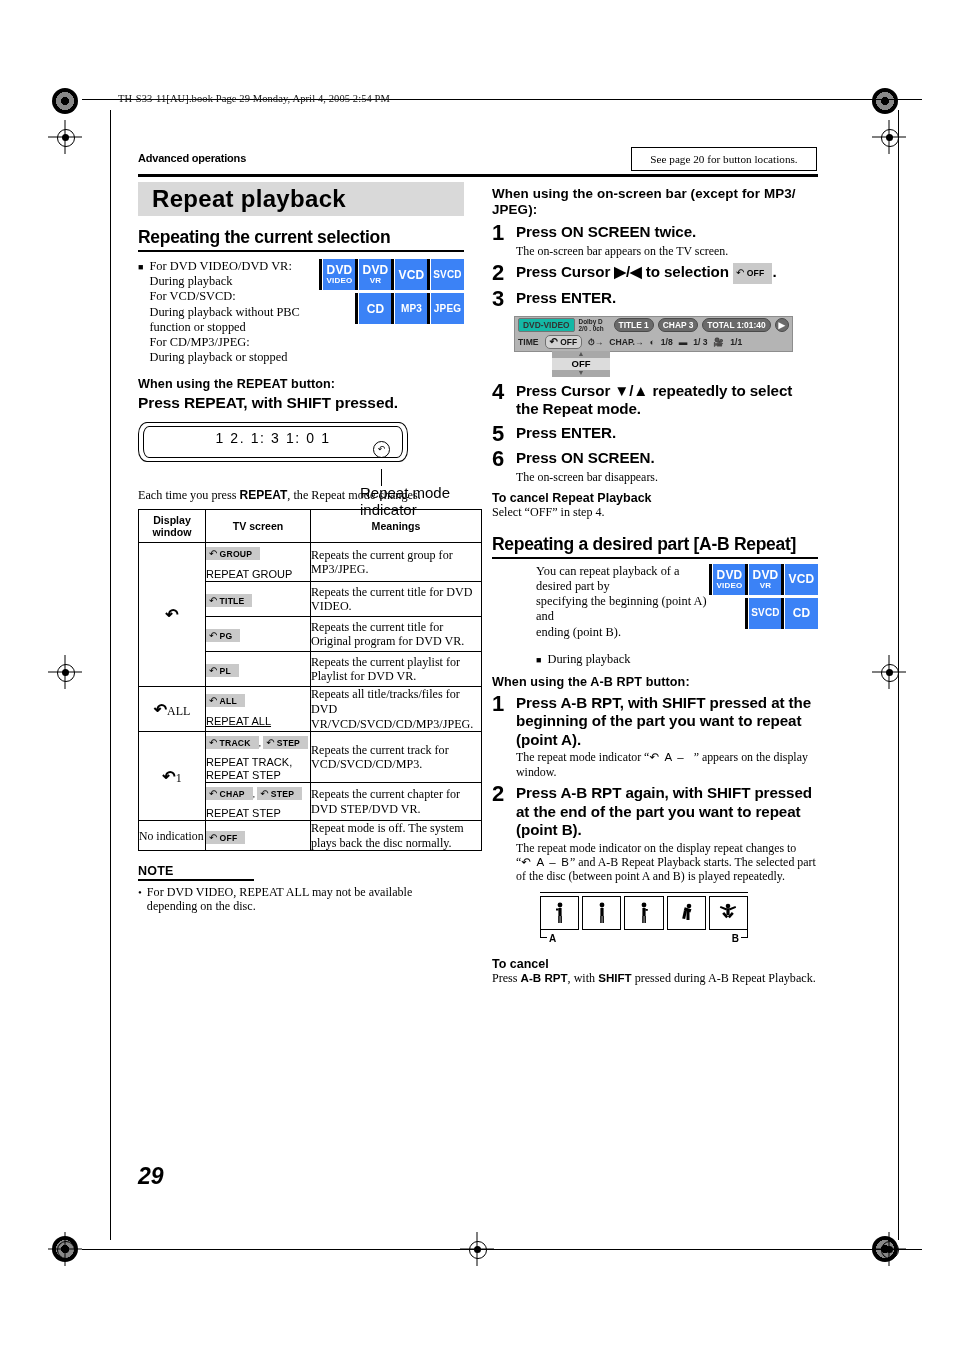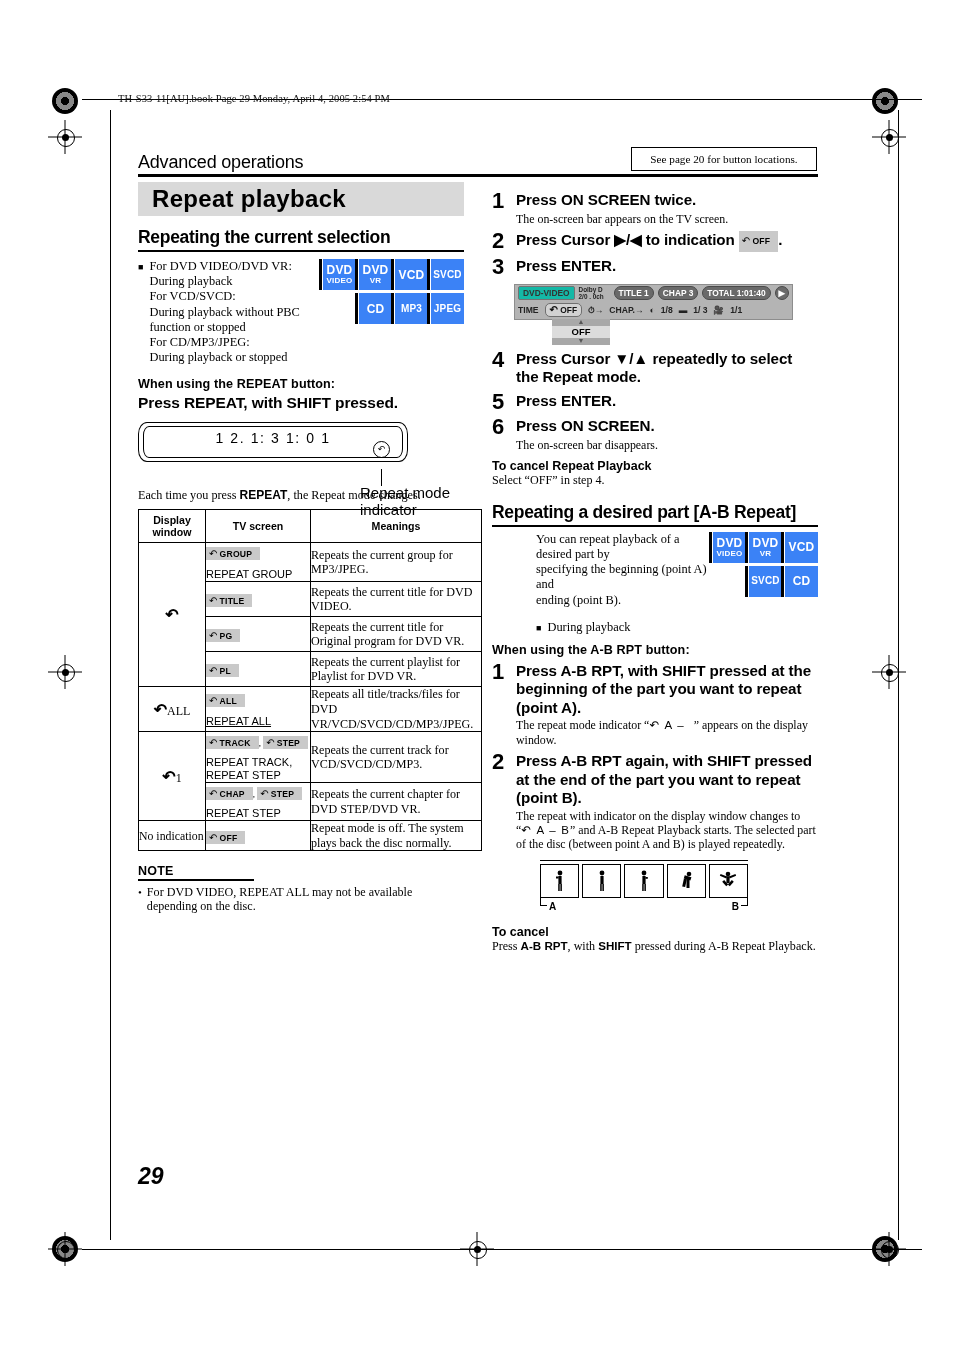--- a/index.html
+++ b/index.html
@@ -16,21 +16,21 @@
   .cross .c{position:absolute;left:50%;top:50%;width:16px;height:16px;margin:-8px 0 0 -8px;border:1px solid #000;border-radius:50%;}
   .cross .dot{position:absolute;left:50%;top:50%;width:7px;height:7px;margin:-3.5px 0 0 -3.5px;border-radius:50%;background:#000;}
   .rule{position:absolute;background:#000;}
 
   
   .filehdr{position:absolute;left:118px;top:93px;font-family:"Liberation Serif",serif;font-size:10.5px;letter-spacing:.1px;white-space:nowrap;color:#111;}
 
   .colL{position:absolute;left:138px;top:150px;width:326px;}
   .colR{position:absolute;left:492px;top:145px;width:326px;}
 
-  .sectlabel{font-family:"Liberation Sans",sans-serif;font-weight:normal;font-size:18px;letter-spacing:-0.2px;}
+  .sectlabel{font-family:"Liberation Sans",sans-serif;font-weight:bold;font-size:11px;letter-spacing:-0.2px;}
 
   .seepage{position:absolute;left:631px;top:147px;width:184px;height:22px;border:1.2px solid #000;
            display:flex;align-items:center;justify-content:center;font-family:"Liberation Serif",serif;font-size:11.2px;}
 
   .bigbar{background:#d9d9d9;height:34px;display:flex;align-items:center;padding-left:14px;margin-top:9px;}
   .bigbar span{font-family:"Liberation Sans",sans-serif;font-weight:bold;font-size:24px;letter-spacing:.3px;}
 
   .h2{font-family:"Liberation Sans",sans-serif;font-weight:bold;font-size:17.5px;letter-spacing:-0.3px;margin-top:11px;}
   .h2rule{height:2px;background:#000;margin-top:2px;}
 
@@ -359,30 +359,34 @@
     <div class="note">NOTE</div>
     <div class="noterule"></div>
     <div class="noteitem">
       <div class="d">•</div>
       <div class="tx">For DVD VIDEO, REPEAT ALL may not be available depending on the disc.</div>
     </div>
   </div>
 
   <div class="colR" style="top:186px;">
 
+    <div class="h3w">
+      <div>When using the on-screen bar (except for MP3/</div>
+      <div>JPEG):</div>
+    </div>
 
     <div class="step">
       <div class="stepnum">1</div>
       <div class="steptxt">Press ON SCREEN twice.</div>
     </div>
     <div class="substep">The on-screen bar appears on the TV screen.</div>
 
     <div class="step">
       <div class="stepnum">2</div>
-      <div class="steptxt"><span>Press Cursor </span><span>▶/◀</span><span> to indication </span><span class="osd-chip inlinechip"><span class="rp">↶</span><span>OFF</span></span><span>.</span></div>
+      <div class="steptxt"><span>Press Cursor </span><span>▶/◀</span><span> to selection </span><span class="osd-chip inlinechip"><span class="rp">↶</span><span>OFF</span></span><span>.</span></div>
     </div>
 
     <div class="step">
       <div class="stepnum">3</div>
       <div class="steptxt">Press ENTER.</div>
     </div>
 
     <div class="osbar">
       <div class="osb-row">
         <div class="osb-box" style="border-radius:2px;">DVD-VIDEO</div>
@@ -480,21 +484,21 @@
       <div class="stepnum">1</div>
       <div class="steptxt">Press A-B RPT, with SHIFT pressed at the beginning of the part you want to repeat (point A).</div>
     </div>
     <div class="substep"><span>The repeat mode indicator “</span><span class="mono-ab">↶&nbsp;<span>A –</span>&nbsp;&nbsp;</span><span>” appears on the display window.</span></div>
 
     <div class="step">
       <div class="stepnum">2</div>
       <div class="steptxt">Press A-B RPT again, with SHIFT pressed at the end of the part you want to repeat (point B).</div>
     </div>
     <div class="substep">
-      <span>The repeat with indicator on the display window changes to</span>
+      <span>The repeat mode indicator on the display repeat changes to</span>
       <span>“</span><span class="mono-ab">↶&nbsp;<span>A – B</span></span><span>” and A-B Repeat Playback starts. The selected part of the disc (between point A and B) is played repeatedly.</span>
     </div>
 
     <div class="strip">
       <div class="top"></div>
       <div class="frames">
         <div class="frame">
           <svg width="14" height="22" viewBox="0 0 14 22">
               <circle cx="7" cy="3" r="2.4" fill="#000"></circle>
               <rect x="5.4" y="6" width="3.2" height="8" fill="#000"></rect>

